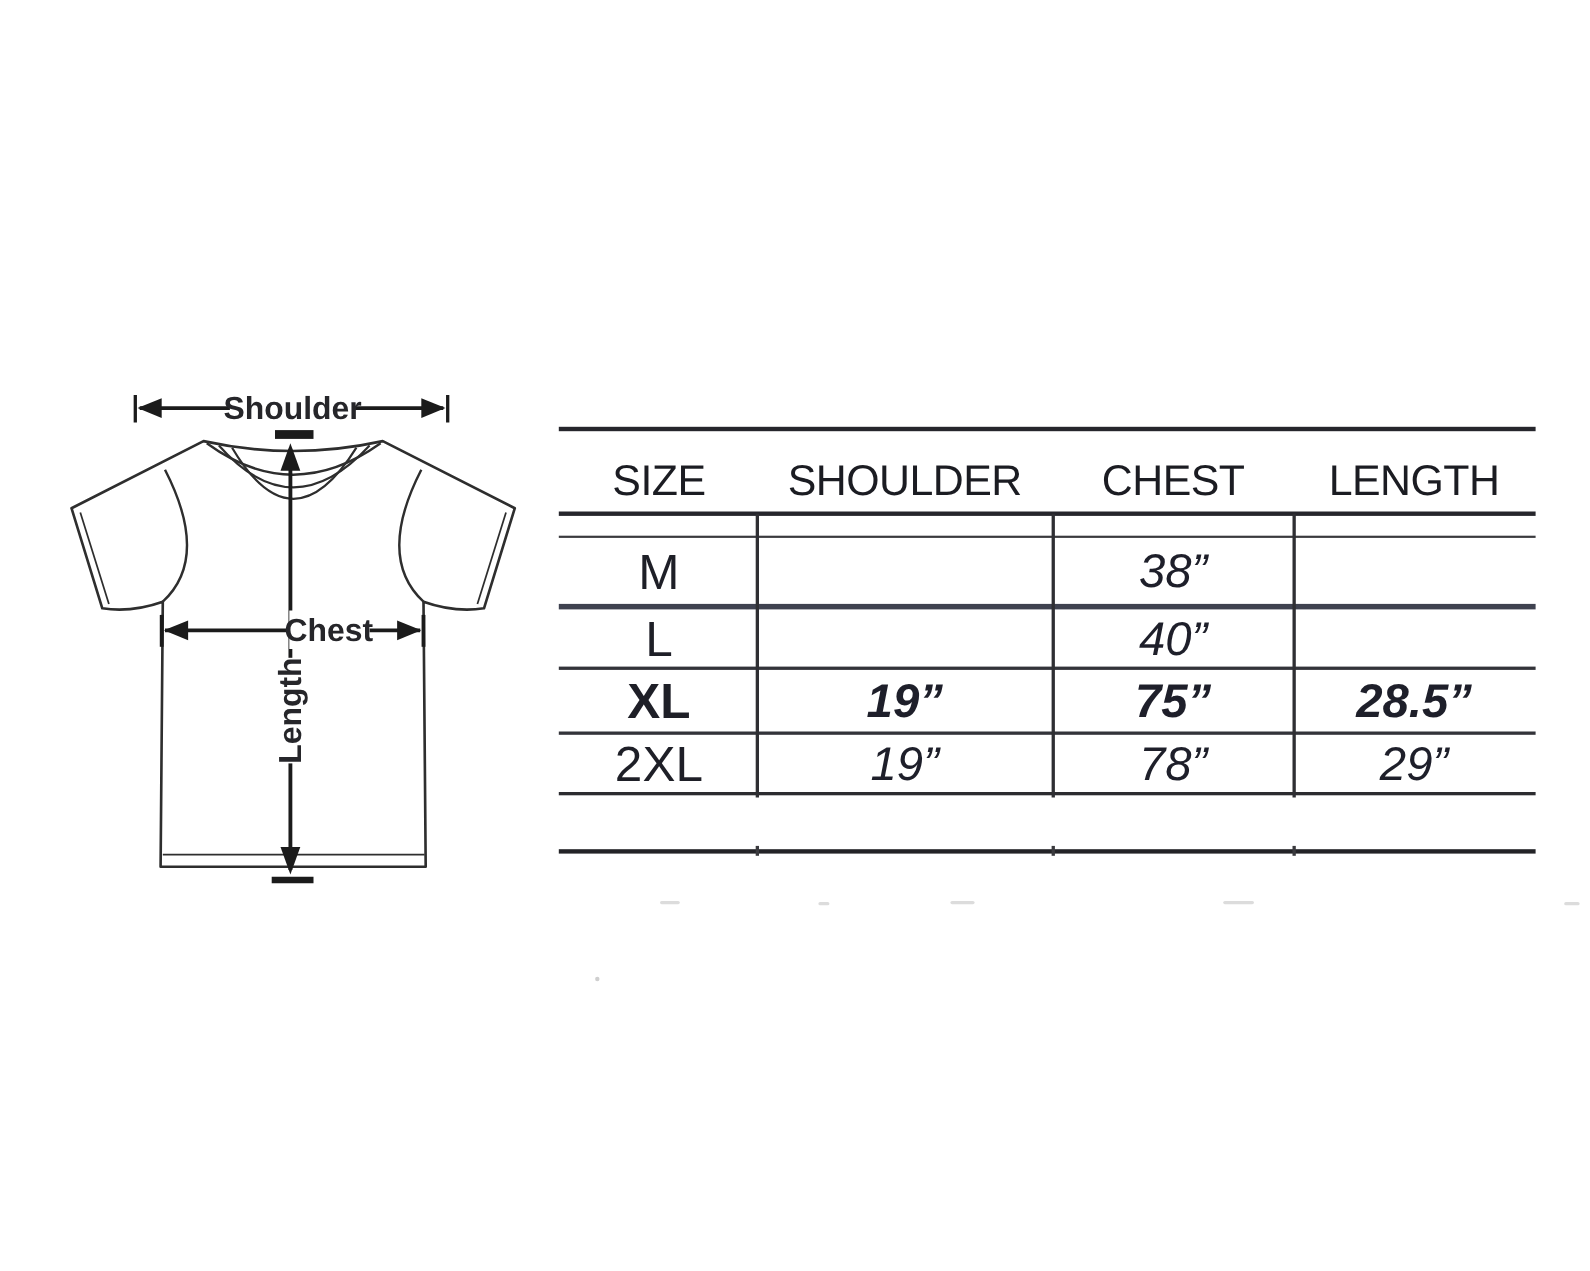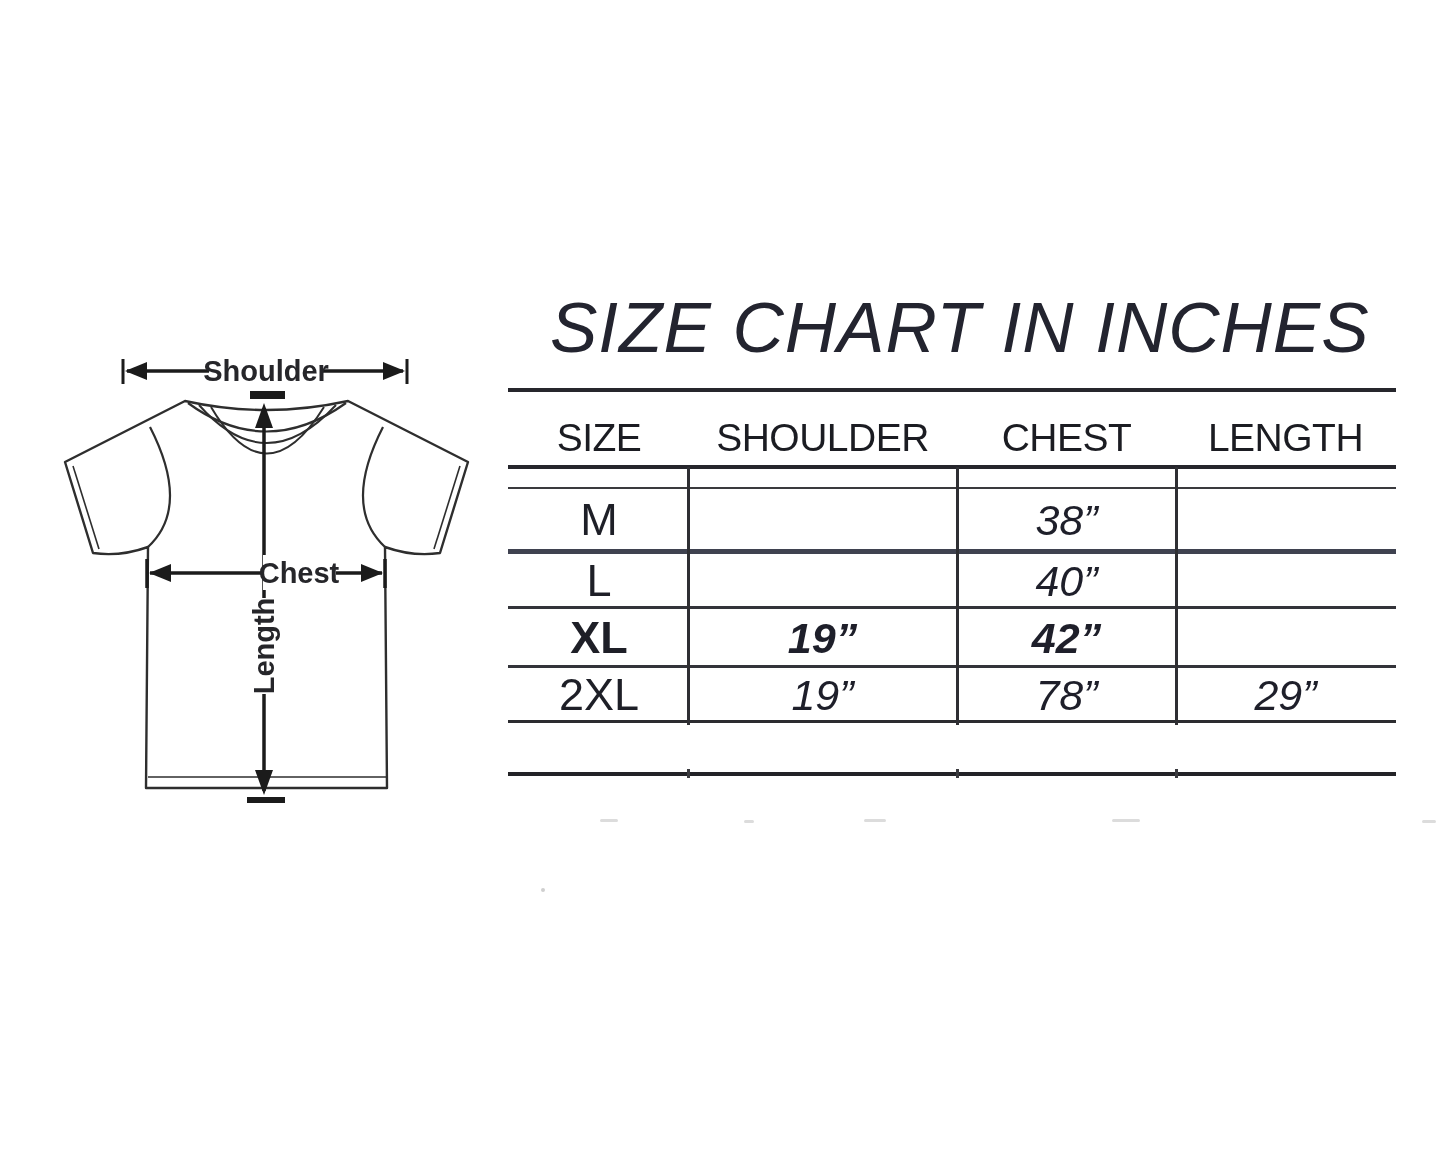--- a/index.html
+++ b/index.html
@@ -88,21 +88,20 @@
 
     <line x1="147" y1="559" x2="147" y2="588" stroke="#1b1b1b" stroke-width="3.5"></line>
     <line x1="385" y1="559" x2="385" y2="588" stroke="#1b1b1b" stroke-width="3.5"></line>
     <line x1="150" y1="573" x2="382" y2="573" stroke="#1b1b1b" stroke-width="3.5"></line>
     <polygon points="149,573 171,564 171,582" fill="#1b1b1b"></polygon>
     <polygon points="383,573 361,564 361,582" fill="#1b1b1b"></polygon>
     <rect x="263" y="555" width="73" height="35" fill="#ffffff"></rect>
     <text x="299" y="583" font-size="29" text-anchor="middle">Chest</text>
   </svg>
 
-  <div class="title">SIZE CHART IN INCHES</div>
 
   <div class="hline" style="top:388px;height:4px;"></div>
   <div class="hline" style="top:465px;height:4px;"></div>
   <div class="hline" style="top:487px;height:2px;background:#3a3a3e;"></div>
   <div class="hline" style="top:549px;height:5px;background:#3f4250;"></div>
   <div class="hline" style="top:606px;height:3px;background:#33343a;"></div>
   <div class="hline" style="top:665px;height:3px;background:#33343a;"></div>
   <div class="hline" style="top:720px;height:3px;background:#2c2c30;"></div>
   <div class="hline" style="top:772px;height:4px;background:#232327;"></div>
 
@@ -119,21 +118,22 @@
   <div class="cell hdr c4 rh">LENGTH</div>
 
   <div class="cell size-label c1 r0">M</div>
   <div class="cell val c3 r0">38”</div>
 
   <div class="cell size-label c1 r1">L</div>
   <div class="cell val c3 r1">40”</div>
 
   <div class="cell size-label c1 r2">XL</div>
   <div class="cell val c2 r2">19”</div>
-  <div class="cell val c3 r2">42”</div>
+  <div class="cell val c3 r2">75”</div>
+  <div class="cell val c4 r2">28.5”</div>
 
   <div class="cell size-label c1 r3">2XL</div>
   <div class="cell val c2 r3">19”</div>
   <div class="cell val c3 r3">78”</div>
   <div class="cell val c4 r3">29”</div>
 
   <div class="smudge" style="left:600px;top:819px;width:18px;"></div>
   <div class="smudge" style="left:744px;top:820px;width:10px;"></div>
   <div class="smudge" style="left:864px;top:819px;width:22px;"></div>
   <div class="smudge" style="left:1112px;top:819px;width:28px;"></div>

